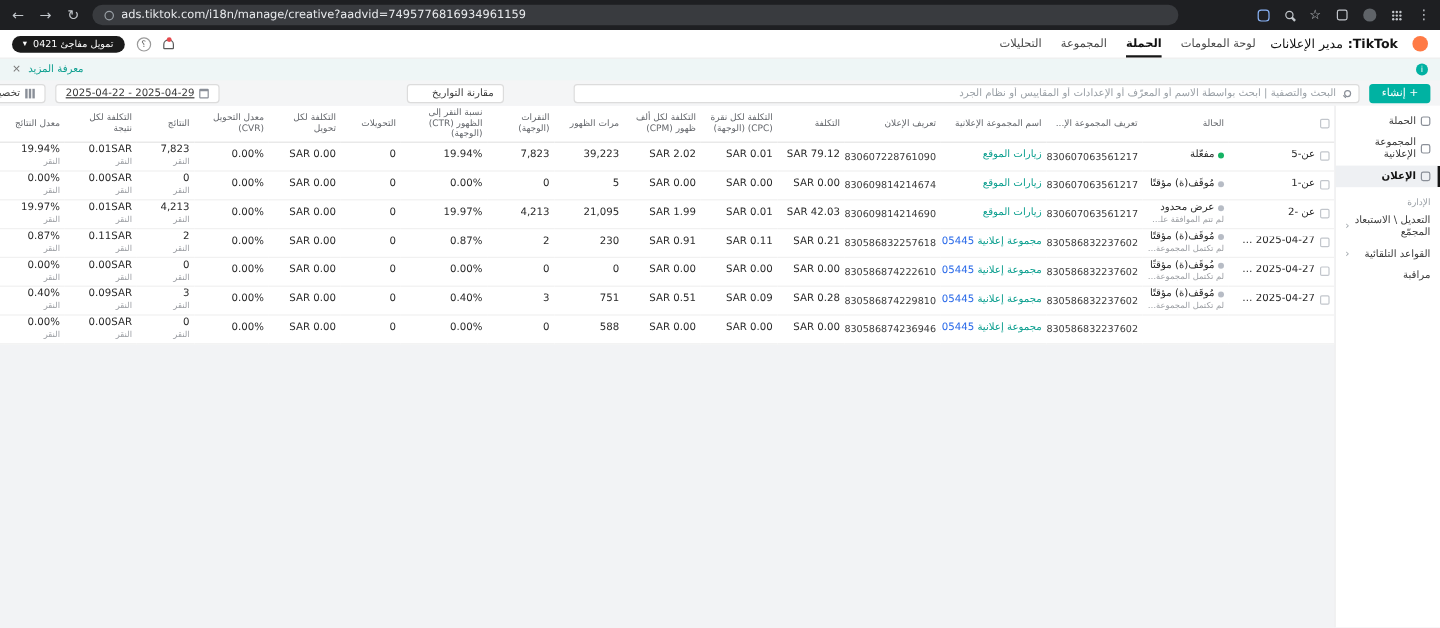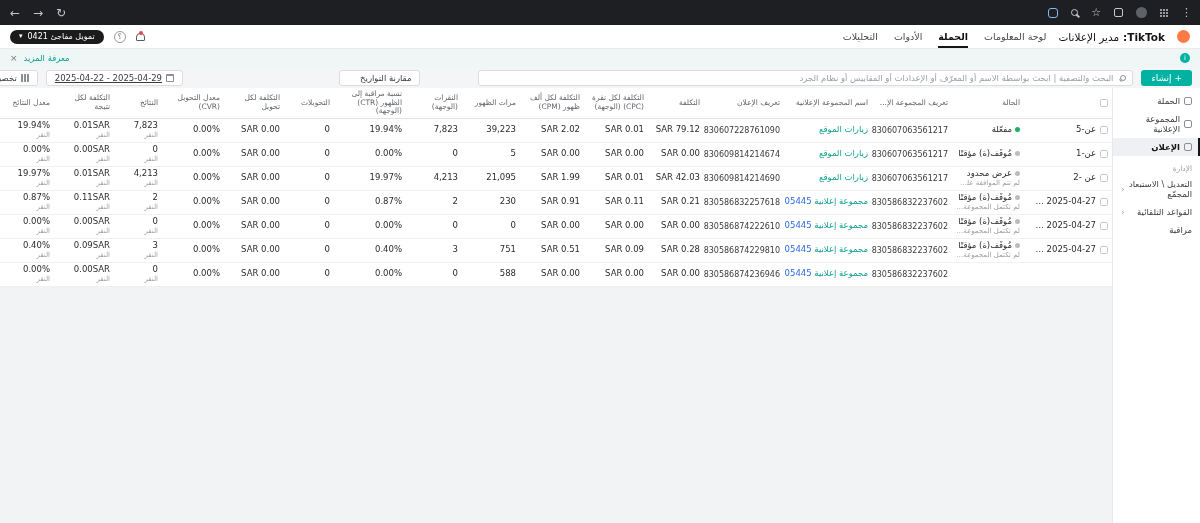--- a/index.html
+++ b/index.html
@@ -89,20 +89,24 @@
   .lnk-blue{color:var(--link-blue);}
   .below-table{height:100px;}
 </style>
 </head>
 <body>
 
 <div class="browser" dir="ltr">
   <span class="nav-ic">←</span>
   <span class="nav-ic">→</span>
   <span class="nav-ic">↻</span>
+  <div class="url-pill">
+    <span class="site-ic"></span>
+    <span class="url-text">ads.tiktok.com/i18n/manage/creative?aadvid=7495776816934961159</span>
+  </div>
   <div class="browser-right">
     <span class="lens"></span>
     <span class="mag-d"></span>
     <span class="b-ic">☆</span>
     <span class="ext"></span>
     <span class="prof"></span>
     <span class="apps">
         <i></i>
         <i></i>
         <i></i>
@@ -121,21 +125,21 @@
 
   <div class="topbar">
     <span class="avatar-dot"></span>
     <div class="brand">
       <span class="lat">TikTok:</span>
       <span>مدير الإعلانات</span>
     </div>
     <div class="tabs">
         <div class="tab">لوحة المعلومات</div>
         <div class="tab active">الحملة</div>
-        <div class="tab">الأدوات</div>
+        <div class="tab">المجموعة</div>
         <div class="tab">التحليلات</div>
       </div>
     <div class="top-left">
       <span class="bell"></span>
       <span class="help-circle">؟</span>
       <div class="account-pill">
         <span>تمويل مفاجئ 0421</span>
         <span class="caret">▾</span>
       </div>
     </div>
@@ -231,21 +235,21 @@
                 <th><span class="cb"></span></th>
                 <th>الحالة</th>
                 <th>تعريف المجموعة الإ...</th>
                 <th>اسم المجموعة الإعلانية</th>
                 <th>تعريف الإعلان</th>
                 <th>التكلفة</th>
                 <th>التكلفة لكل نقرة (CPC) (الوجهة)</th>
                 <th>التكلفة لكل ألف ظهور (CPM)</th>
                 <th>مرات الظهور</th>
                 <th>النقرات (الوجهة)</th>
-                <th>نسبة مراقبة إلى الظهور (CTR) (الوجهة)</th>
+                <th>نسبة النقر إلى الظهور (CTR) (الوجهة)</th>
                 <th>التحويلات</th>
                 <th>التكلفة لكل تحويل</th>
                 <th>معدل التحويل (CVR)</th>
                 <th>النتائج</th>
                 <th>التكلفة لكل نتيجة</th>
                 <th>معدل النتائج</th>
               </tr>
             </thead>
           <tbody>
               <tr>

